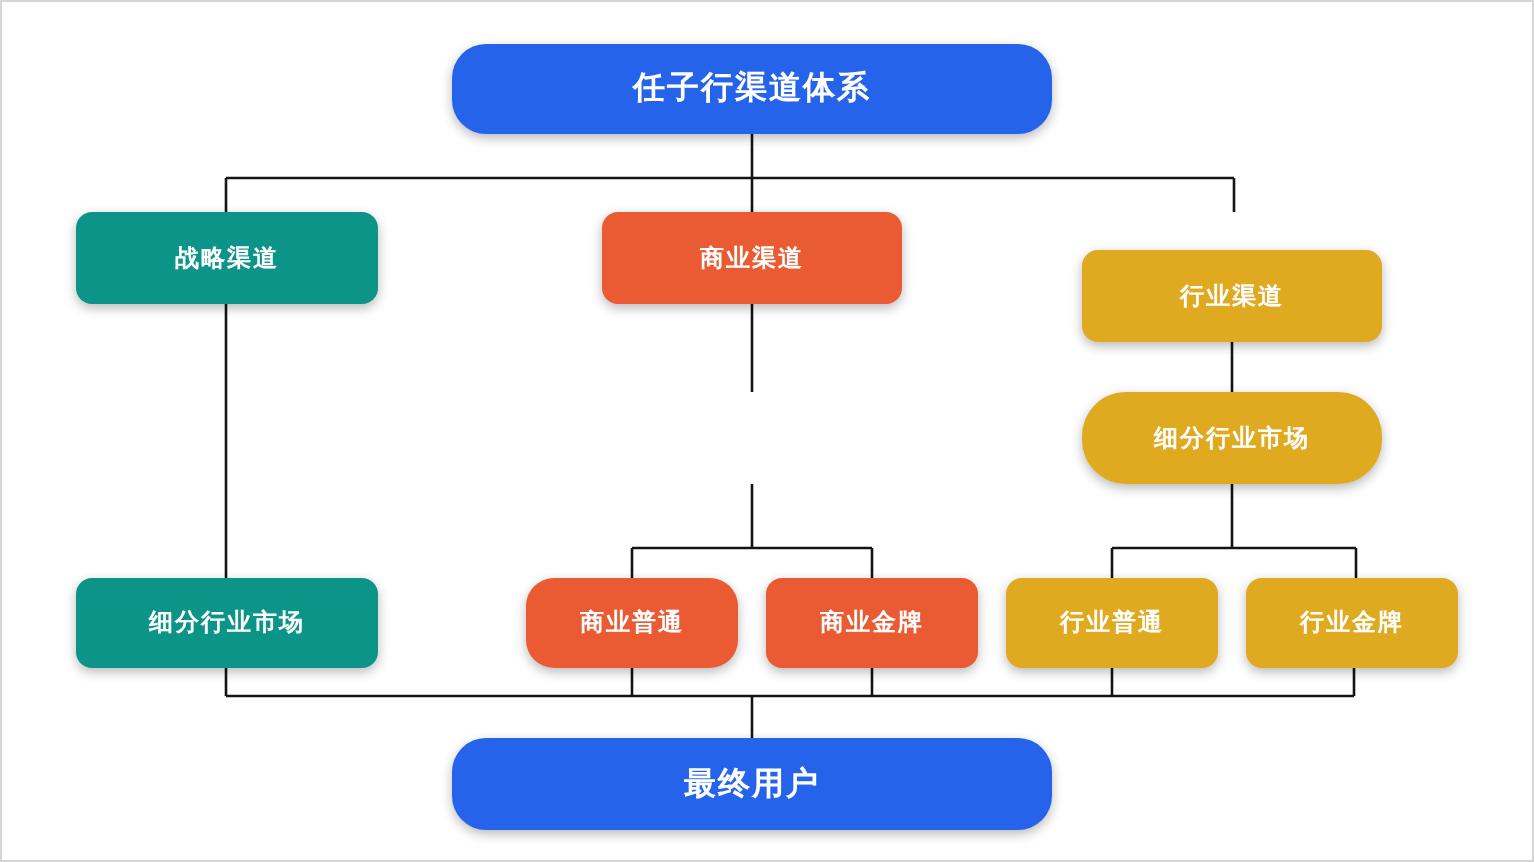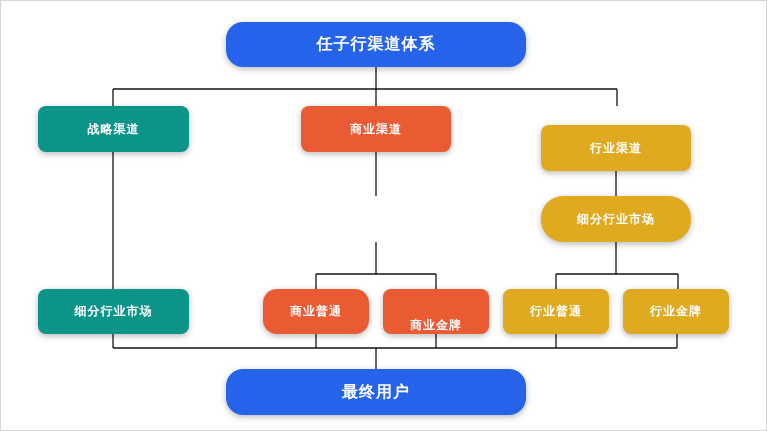--- a/index.html
+++ b/index.html
@@ -40,21 +40,21 @@
   .node.lvl-main { font-size: 16px; border-radius: 17px; }
   
   .n-root              { left:225px; top:21px;  width:300px; height:45px; }
   .n-strategic         { left:37px;  top:105px; width:151px; height:46px; }
   .n-commercial        { left:300px; top:105px; width:150px; height:46px; }
   .n-industry          { left:540px; top:105px; width:150px; height:46px;margin-top:19px; }
   .n-commercial-agent  { left:300px; top:195px; width:150px; height:46px; }
   .n-industry-segment  { left:540px; top:195px; width:150px; height:46px;border-radius:22px; }
   .n-strategic-partner { left:37px;  top:288px; width:151px; height:45px; }
   .n-commercial-normal { left:262px; top:288px; width:106px; height:45px; }
-  .n-commercial-gold   { left:382px; top:288px; width:106px; height:45px;align-items:flex-end; }
+  .n-commercial-gold   { left:382px; top:288px; width:106px; height:45px; }
   .n-industry-normal   { left:502px; top:288px; width:106px; height:45px; }
   .n-industry-gold     { left:622px; top:288px; width:106px; height:45px; }
   .n-end-user          { left:225px; top:368px; width:300px; height:46px; }
 </style>
 </head>
 <body>
 
 <div class="canvas">
 
   <svg class="edges-layer" viewBox="0 0 767 431" xmlns="http://www.w3.org/2000/svg">

